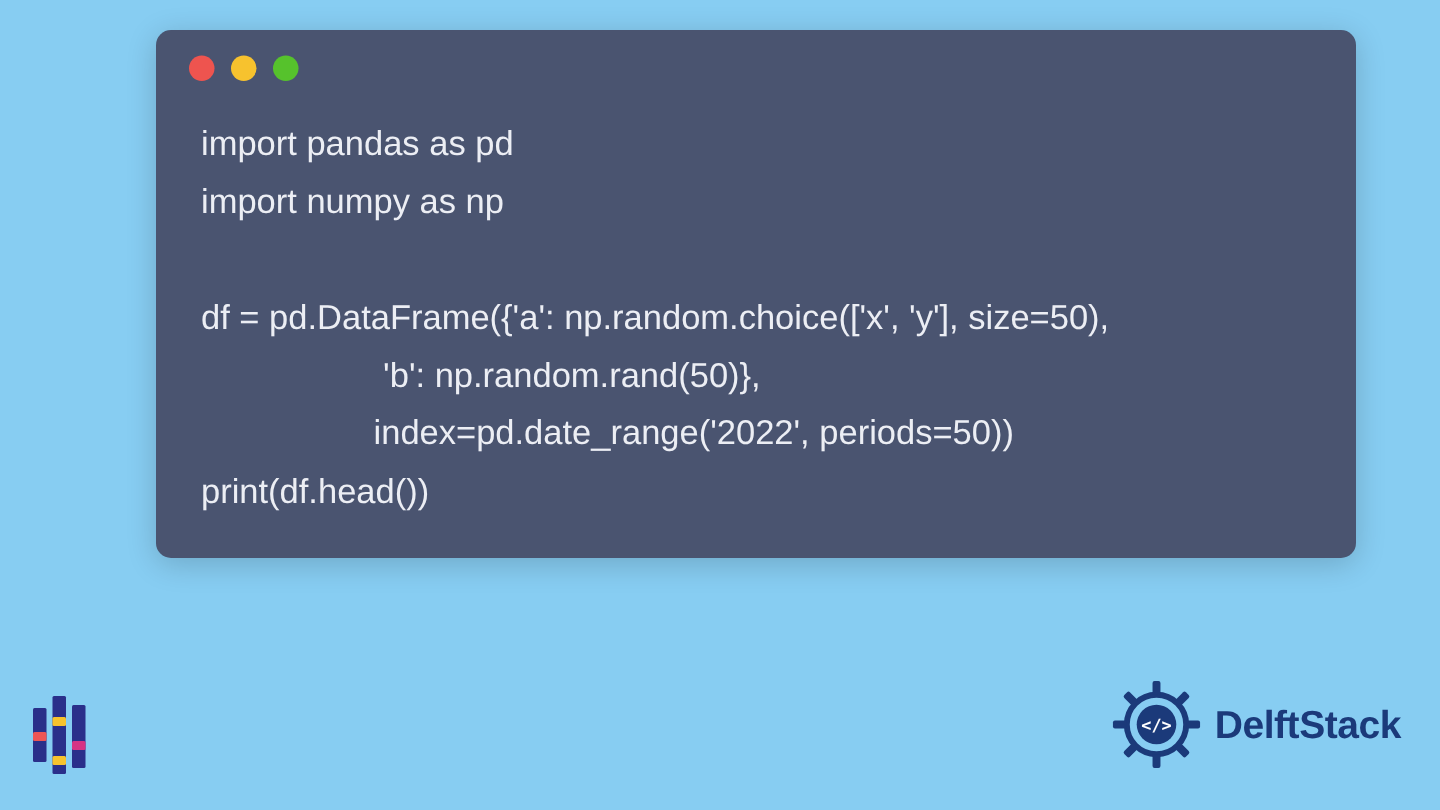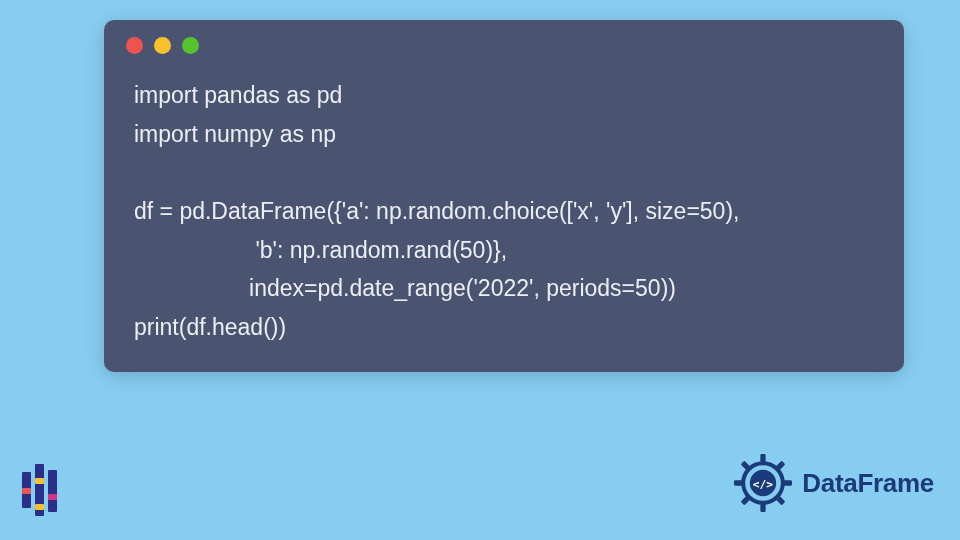--- a/index.html
+++ b/index.html
@@ -108,14 +108,14 @@
           <rect x="46" y="80" width="8" height="14" rx="2" transform="rotate(45 50 50)"></rect>
           <rect x="6" y="46" width="14" height="8" rx="2" transform="rotate(45 50 50)"></rect>
           <rect x="80" y="46" width="14" height="8" rx="2" transform="rotate(45 50 50)"></rect>
         </g>
       </g>
       <text x="50" y="57" text-anchor="middle" font-size="20" font-family="monospace" fill="#fff" font-weight="bold">&lt;/&gt;</text>
       <circle cx="50" cy="50" r="20" fill="#1b3a7a"></circle>
       <text x="50" y="57" text-anchor="middle" font-size="17" font-family="monospace" fill="#fff" font-weight="bold">&lt;/&gt;</text>
     </svg>
   </div>
-  <span class="brand-text">DataFrame</span>
+  <span class="brand-text">DelftStack</span>
 </div>
 
 </body></html>

